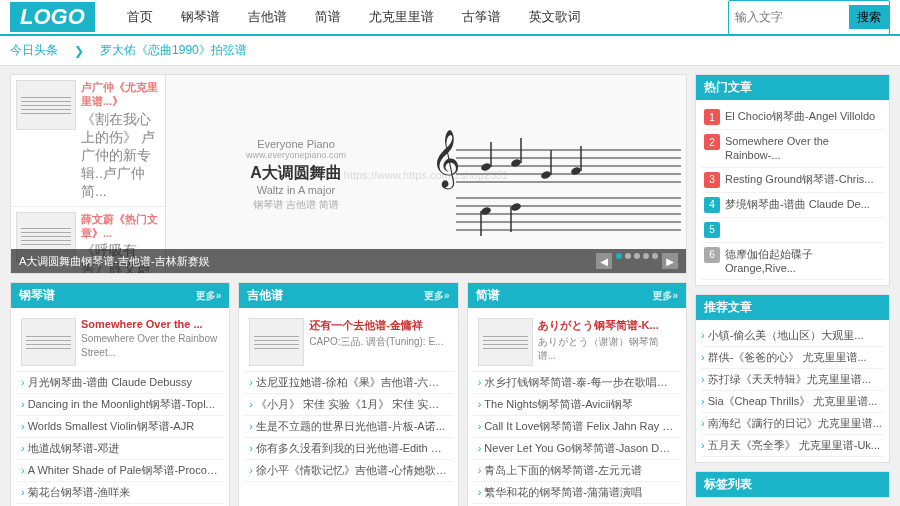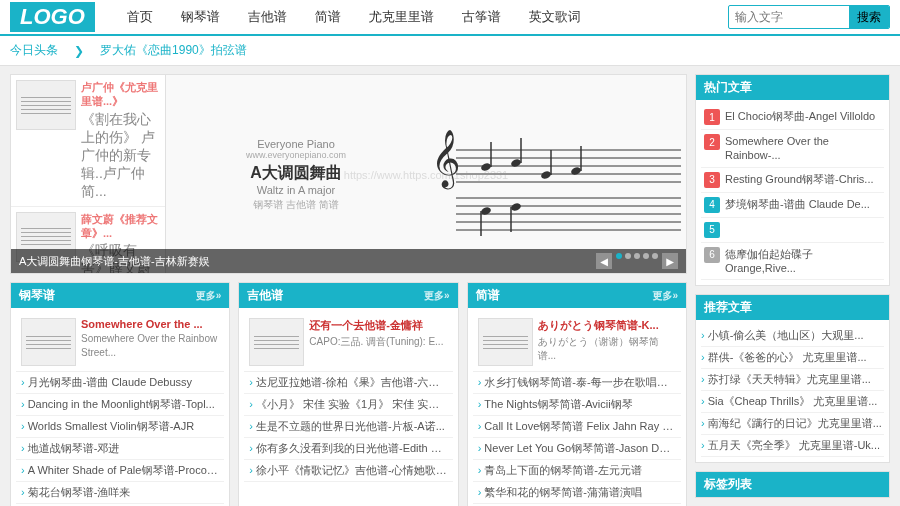--- a/index.html
+++ b/index.html
@@ -3,21 +3,21 @@
   <meta charset="utf-8">
   <style>
     * { margin: 0; padding: 0; box-sizing: border-box; }
     body { font-family: 'SimSun', '宋体', Arial, sans-serif; font-size: 12px; background: #f0f0f0; color: #333; width: 900px; overflow-x: hidden; }
 
     
     #header { background: #fff; border-bottom: 2px solid #1ab3c8; display: flex; align-items: center; padding: 0 10px; height: 36px; }
     #header .logo { color: #1ab3c8; font-size: 22px; font-weight: bold; font-style: italic; margin-right: 20px; background: #1ab3c8; color: #fff; padding: 2px 10px; }
     #header nav { display: flex; gap: 4px; flex: 1; }
     #header nav a { padding: 8px 12px; color: #333; text-decoration: none; font-size: 13px; cursor: pointer; }
-    #header .search-box { display: flex; align-items: center; border: 1px solid #1ab3c8; border-radius: 2px; overflow: hidden; height: 24px; }
+    #header .search-box { display: flex; align-items: center; border: 1px solid #1ab3c8; border-radius: 2px; overflow: hidden; height: 35px; }
     #header .search-box input { border: none; outline: none; padding: 2px 6px; font-size: 12px; width: 120px; color: #999; }
     #header .search-box button { background: #1ab3c8; color: #000000; border: none; padding: 2px 8px; cursor: pointer; font-size: 12px; height: 24px; }
 
     
     .breadcrumb { padding: 6px 10px; font-size: 12px; color: #666; background: #fff; border-bottom: 1px solid #e0e0e0; display: flex; align-items: center; gap: 16px; }
     .breadcrumb span { color: #1ab3c8; cursor: pointer; }
 
     
     .main-container { display: flex; gap: 8px; padding: 8px 10px; }
     .content-left { flex: 1; min-width: 0; }
@@ -126,21 +126,21 @@
             <div class="thumb-img">
               <div class="lines">
                   <div class="thumb-line"></div>
                   <div class="thumb-line"></div>
                   <div class="thumb-line"></div>
                   <div class="thumb-line"></div>
                   <div class="thumb-line"></div>
                 </div>
             </div>
             <div class="thumb-info">
-              <div class="title">薛文蔚《推荐文章》...</div>
+              <div class="title">薛文蔚《热门文章》...</div>
               <div class="desc">《呼吸有害》薛文蔚 钢琴谱...</div>
             </div>
           </div>
           <div class="thumb-item">
             <div class="thumb-img">
               <div class="lines">
                   <div class="thumb-line"></div>
                   <div class="thumb-line"></div>
                   <div class="thumb-line"></div>
                   <div class="thumb-line"></div>

